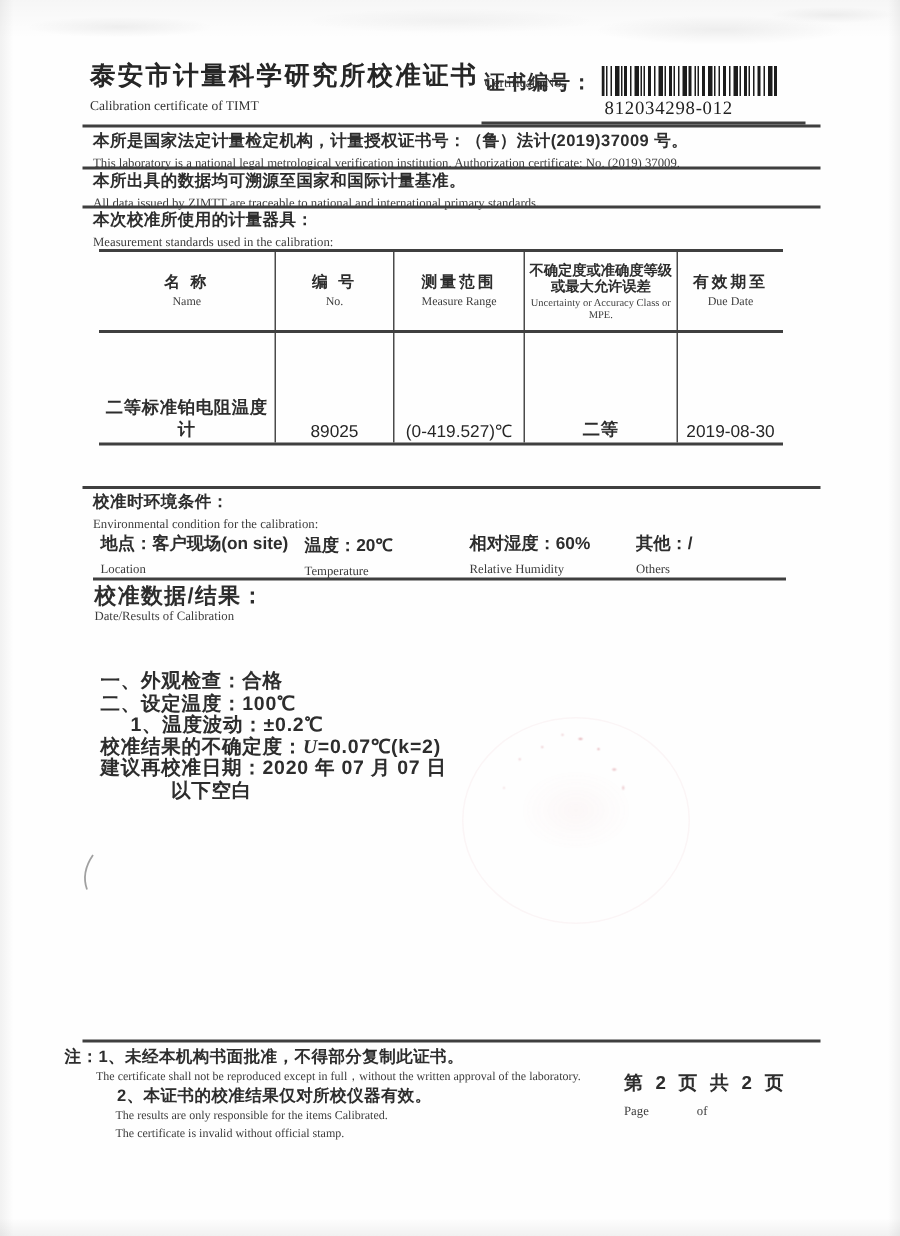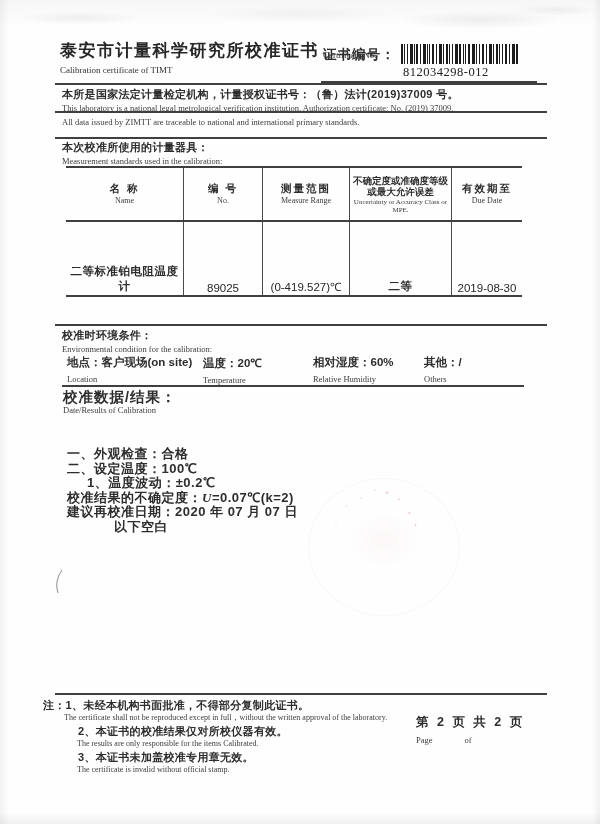--- a/index.html
+++ b/index.html
@@ -164,20 +164,21 @@
 
   <div class="rule" style="top:83px;"></div>
 
   <div class="sec" style="top:88px;">
     <div class="zh">本所是国家法定计量检定机构，计量授权证书号：（鲁）法计(2019)37009 号。</div>
     <div class="en">This laboratory is a national legal metrological verification institution. Authorization certificate: No. (2019) 37009.</div>
   </div>
   <div class="rule" style="top:111px;"></div>
 
   <div class="sec" style="top:115px;">
+    <div class="zh">本所出具的数据均可溯源至国家和国际计量基准。</div>
     <div class="en">All data issued by ZIMTT are traceable to national and international primary standards.</div>
   </div>
   <div class="rule" style="top:137px;"></div>
 
   <div class="sec" style="top:141px;">
     <div class="zh">本次校准所使用的计量器具：</div>
     <div class="en">Measurement standards used in the calibration:</div>
   </div>
 
   <div class="inst-table">
@@ -270,21 +271,20 @@
   <div class="rule" style="top:693px;"></div>
 
   <div class="notes">
     <div class="note-row1">
       <span class="zh">注：</span>
       <span class="zh">1、未经本机构书面批准，不得部分复制此证书。</span>
     </div>
     <div class="en">The certificate shall not be reproduced except in full，without the written approval of the laboratory.</div>
     <div class="zh sub">2、本证书的校准结果仅对所校仪器有效。</div>
     <div class="en" style="margin-left:34px;">The results are only responsible for the items Calibrated.</div>
-    <div class="zh sub">3、本证书未加盖校准专用章无效。</div>
     <div class="en" style="margin-left:34px;">The certificate is invalid without official stamp.</div>
   </div>
 
   <div class="pagination">
     <div class="pg-zh">第 2 页 共 2 页</div>
     <div class="pg-en">
       <span>Page</span>
       <span>of</span>
     </div>
   </div>

